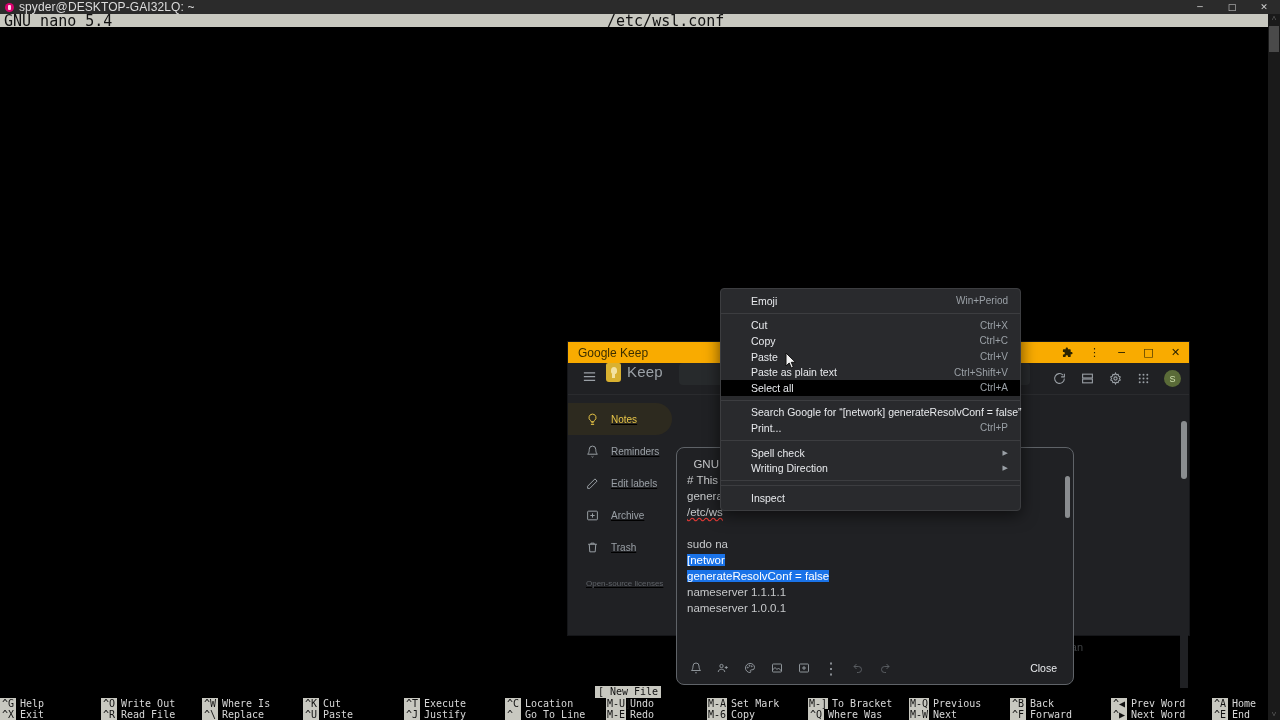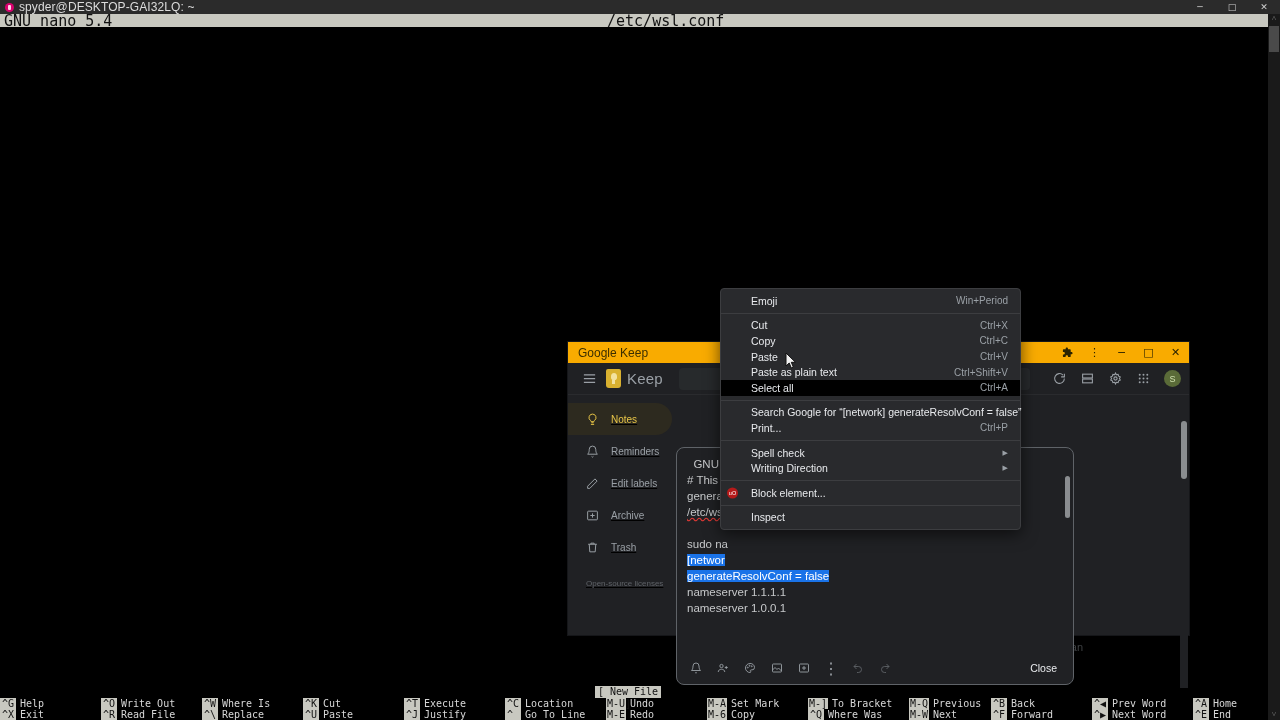--- a/index.html
+++ b/index.html
@@ -93,21 +93,21 @@
     color: #3c2f00; font-size: 12px; margin-left: 10px; font-weight: 400;
   }
   #keep-titlebar .tbtn {
     width: 27px; height: 21px; display: flex; align-items: center;
     justify-content: center; color: #2b2300; font-size: 11px;
     font-family: "DejaVu Sans", sans-serif;
   }
   #keep-tb-right { margin-left: auto; display: flex; }
 
   #keep-header {
-    height: 32px; background: #202124; display: flex; align-items: center;
+    height: 32px; background: #202124; display: flex; 
     padding: 0 8px; border-bottom: 1px solid #2a2b2e;
   }
   .hd-ico {
     width: 26px; height: 26px; display: flex; align-items: center;
     justify-content: center; color: #9aa0a6; flex: 0 0 auto;
   }
   #keep-logo {
     width: 15px; height: 19px; background: #d9b130; border-radius: 2px 2px 3px 3px;
     position: relative; margin: 0 6px 0 4px; flex: 0 0 auto;
   }
@@ -337,21 +337,21 @@
       <div class="fcol" style="width: 101px;">
         <div class="frow">
           <span class="fkey">M-]</span>
           <span>To Bracket</span>
         </div>
         <div class="frow">
           <span class="fkey">^Q</span>
           <span>Where Was</span>
         </div>
       </div>
-      <div class="fcol" style="width: 82px;">
+      <div class="fcol" style="width: 101px;">
         <div class="frow">
           <span class="fkey">M-Q</span>
           <span>Previous</span>
         </div>
         <div class="frow">
           <span class="fkey">M-W</span>
           <span>Next</span>
         </div>
       </div>
       <div class="fcol" style="width: 101px;">
@@ -608,24 +608,20 @@
     <div class="cm-sep"></div>
     <div class="cm-item">
       <span class="cm-label">Spell check</span>
       <span class="cm-arrow">▶</span>
     </div>
     <div class="cm-item">
       <span class="cm-label">Writing Direction</span>
       <span class="cm-arrow">▶</span>
     </div>
     <div class="cm-sep"></div>
-    <div class="cm-item">
-      <span class="cm-ublock">uO</span>
-      <span class="cm-label">Block element...</span>
-    </div>
     <div class="cm-sep"></div>
     <div class="cm-item">
       <span class="cm-label">Inspect</span>
     </div>
   </div>
 
 <div id="cursor">
   <svg width="12" height="18" viewBox="0 0 12 18">
     <path d="M1 1 L1 14 L4.2 11 L6.3 16 L8.3 15 L6.3 10.3 L10.5 10.3 Z" fill="#f1f1f1" stroke="#111" stroke-width="1"></path>
   </svg>

